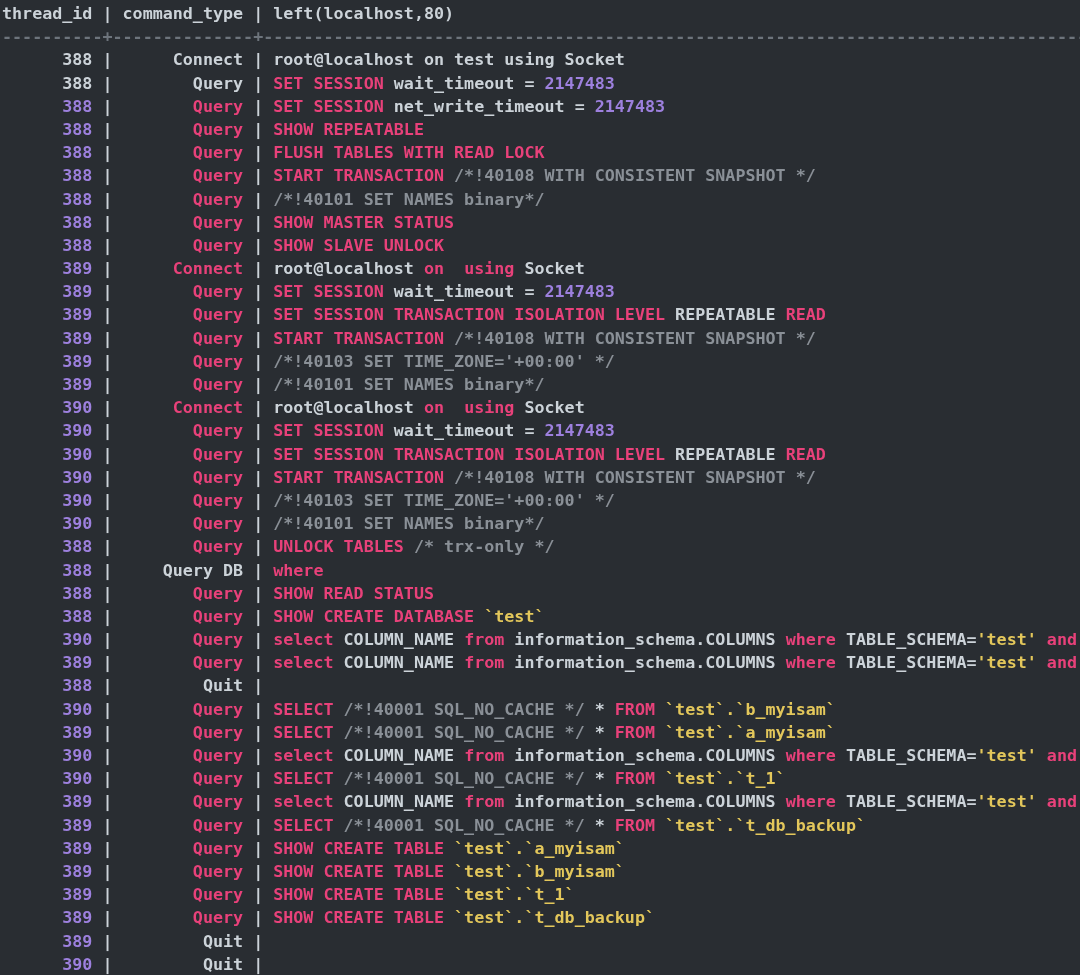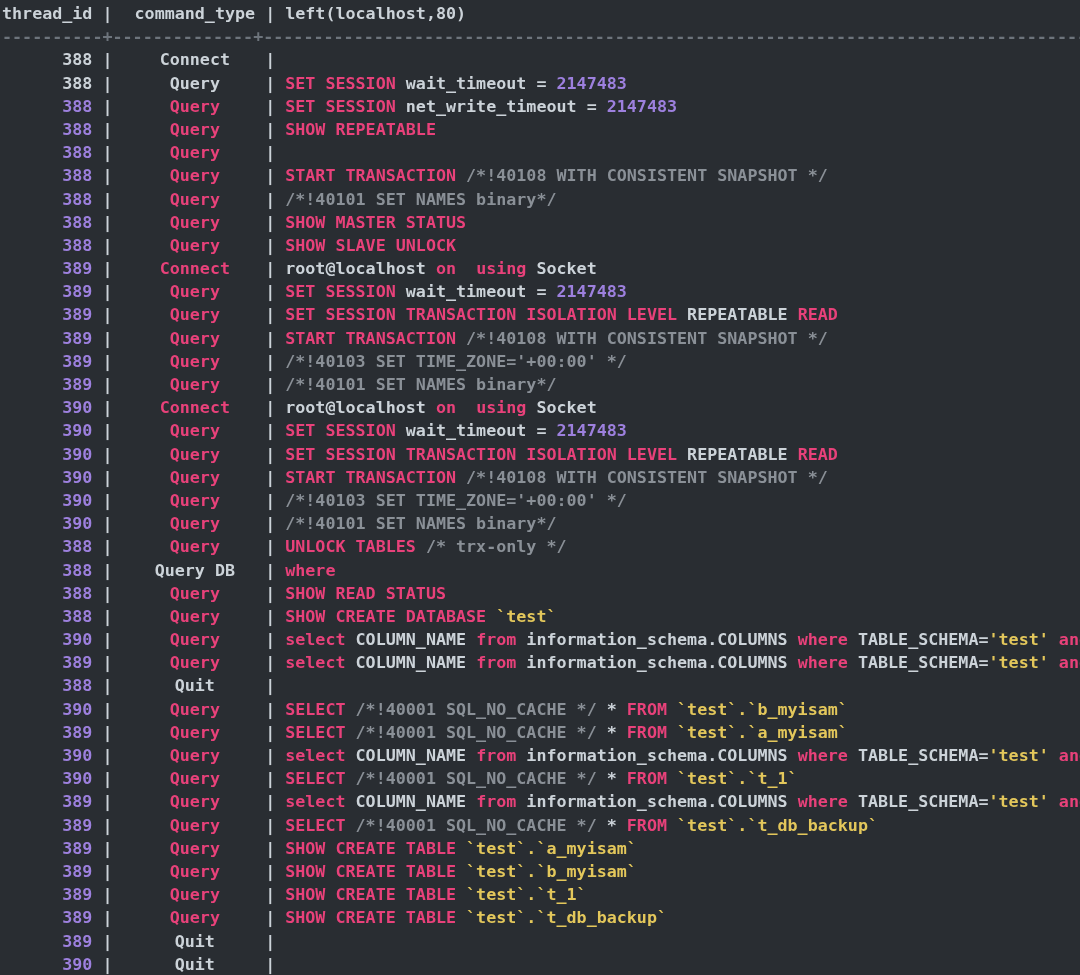--- a/index.html
+++ b/index.html
@@ -23,55 +23,55 @@
     color: #ccd3d9;
   }
   .row {
     display: flex;
     white-space: pre;
     height: 23.2px;
     overflow: hidden;
   }
   .c-id   { flex: none; width: 9ch;  text-align: right; }
   .c-pipe { flex: none; }
-  .c-cmd  { flex: none; width: 12ch; text-align: center; margin-left: 12px; }
+  .c-cmd  { flex: none; width: 12ch; text-align: right; }
   .c-arg  { flex: none; white-space: pre; }
   .sep-row {
     white-space: pre;
     height: 23.2px;
     overflow: hidden;
   }
 </style>
 </head>
 <body style="background: rgb(41, 45, 50);">
 
 <div id="terminal" style="color: rgb(204, 211, 217);">
   <div class="row">
     <span class="c-id">thread_id</span><span class="c-pipe"> | </span><span class="c-cmd">command_type</span><span class="c-pipe"> | </span><span class="c-arg">left(localhost,80)</span>
   </div>
   <div class="sep-row" style="color: rgb(109, 116, 124);">----------+--------------+----------------------------------------------------------------------------------</div>
   <div id="rows">
   <div class="row">
-    <span class="c-id" style="color: rgb(204, 211, 217);">388</span><span class="c-pipe" style="color: rgb(204, 211, 217);"> | </span><span class="c-cmd" style="color: rgb(204, 211, 217);">Connect</span><span class="c-pipe" style="color: rgb(204, 211, 217);"> | </span>
+    <span class="c-id" style="color: rgb(204, 211, 217);">388</span><span class="c-pipe" style="color: rgb(204, 211, 217);"> | </span><span class="c-cmd" style="color: rgb(204, 211, 217);">Connect</span><span class="c-pipe" style="color: rgb(204, 211, 217);"> | </span><span class="c-arg"><span style="color: rgb(204, 211, 217);">root@localhost on test using Socket</span></span>
   </div>
 
   <div class="row">
     <span class="c-id" style="color: rgb(204, 211, 217);">388</span><span class="c-pipe" style="color: rgb(204, 211, 217);"> | </span><span class="c-cmd" style="color: rgb(204, 211, 217);">Query</span><span class="c-pipe" style="color: rgb(204, 211, 217);"> | </span><span class="c-arg"><span style="color: rgb(232, 65, 122);">SET SESSION</span><span style="color: rgb(204, 211, 217);"> wait_timeout = </span><span style="color: rgb(157, 128, 222);">2147483</span></span>
   </div>
 
   <div class="row">
     <span class="c-id" style="color: rgb(157, 128, 222);">388</span><span class="c-pipe" style="color: rgb(204, 211, 217);"> | </span><span class="c-cmd" style="color: rgb(232, 65, 122);">Query</span><span class="c-pipe" style="color: rgb(204, 211, 217);"> | </span><span class="c-arg"><span style="color: rgb(232, 65, 122);">SET SESSION</span><span style="color: rgb(204, 211, 217);"> net_write_timeout = </span><span style="color: rgb(157, 128, 222);">2147483</span></span>
   </div>
 
   <div class="row">
     <span class="c-id" style="color: rgb(157, 128, 222);">388</span><span class="c-pipe" style="color: rgb(204, 211, 217);"> | </span><span class="c-cmd" style="color: rgb(232, 65, 122);">Query</span><span class="c-pipe" style="color: rgb(204, 211, 217);"> | </span><span class="c-arg"><span style="color: rgb(232, 65, 122);">SHOW REPEATABLE</span></span>
   </div>
 
   <div class="row">
-    <span class="c-id" style="color: rgb(157, 128, 222);">388</span><span class="c-pipe" style="color: rgb(204, 211, 217);"> | </span><span class="c-cmd" style="color: rgb(232, 65, 122);">Query</span><span class="c-pipe" style="color: rgb(204, 211, 217);"> | </span>
+    <span class="c-id" style="color: rgb(157, 128, 222);">388</span><span class="c-pipe" style="color: rgb(204, 211, 217);"> | </span><span class="c-cmd" style="color: rgb(232, 65, 122);">Query</span><span class="c-pipe" style="color: rgb(204, 211, 217);"> | </span><span class="c-arg"><span style="color: rgb(232, 65, 122);">FLUSH TABLES WITH READ LOCK</span></span>
   </div>
 
   <div class="row">
     <span class="c-id" style="color: rgb(157, 128, 222);">388</span><span class="c-pipe" style="color: rgb(204, 211, 217);"> | </span><span class="c-cmd" style="color: rgb(232, 65, 122);">Query</span><span class="c-pipe" style="color: rgb(204, 211, 217);"> | </span><span class="c-arg"><span style="color: rgb(232, 65, 122);">START TRANSACTION</span><span style="color: rgb(204, 211, 217);"> </span><span style="color: rgb(138, 144, 151);">/*!40108 WITH CONSISTENT SNAPSHOT */</span></span>
   </div>
 
   <div class="row">
     <span class="c-id" style="color: rgb(157, 128, 222);">388</span><span class="c-pipe" style="color: rgb(204, 211, 217);"> | </span><span class="c-cmd" style="color: rgb(232, 65, 122);">Query</span><span class="c-pipe" style="color: rgb(204, 211, 217);"> | </span><span class="c-arg"><span style="color: rgb(138, 144, 151);">/*!40101 SET NAMES binary*/</span></span>
   </div>
 

